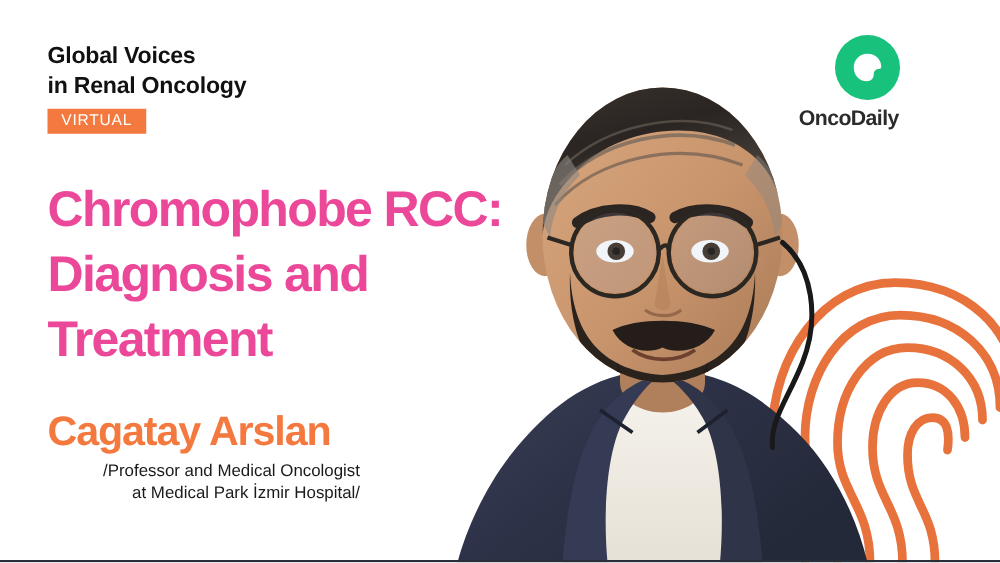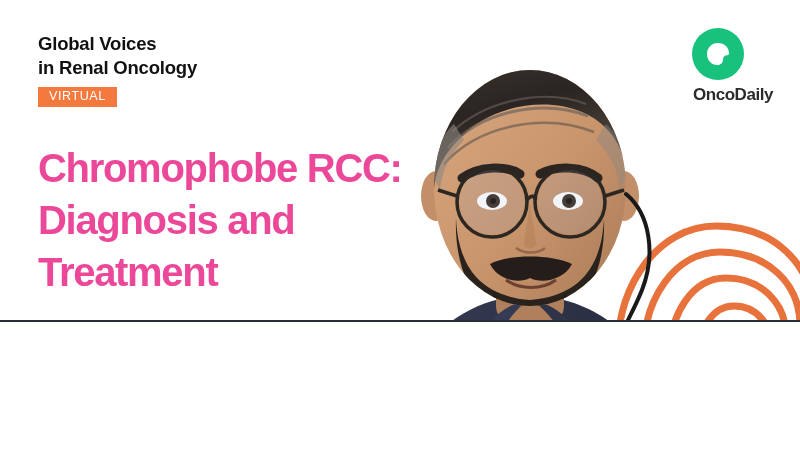--- a/index.html
+++ b/index.html
@@ -6,21 +6,21 @@
     margin: 0;
     padding: 0;
     background: #ffffff;
   }
   body {
     font-family: "Liberation Sans", sans-serif;
   }
   .canvas {
     position: relative;
     width: 800px;
-    height: 322px;
+    height: 450px;
     background: #ffffff;
     overflow: hidden;
   }
 
   
   .squiggle {
     position: absolute;
     left: 600px;
     top: 150px;
     width: 220px;
@@ -104,25 +104,25 @@
     font-size: 13.5px;
     line-height: 17px;
     color: #1a1a1a;
     white-space: pre-line;
     text-align: right;
   }
 
   
   .logo-block {
     position: absolute;
-    left: 663px;
+    left: 639px;
     top: 28px;
     width: 110px;
     z-index: 5;
-    text-align: right;
+    text-align: left;
   }
   .logo-mark {
     display: block;
     margin: 0 auto;
   }
   .logo-word {
     display: block;
     margin-top: 5px;
     font-size: 17px;
     font-weight: bold;
@@ -249,20 +249,25 @@
   <div class="series-block">
     <h2 class="series-title">Global Voices
 in Renal Oncology</h2>
     <span class="virtual-badge">VIRTUAL</span>
   </div>
 
   <h1 class="main-title">Chromophobe RCC:
 Diagnosis and
 Treatment</h1>
 
+  <div class="speaker-block">
+    <p class="speaker-name">Cagatay Arslan</p>
+    <p class="speaker-role">/Professor and Medical Oncologist
+at Medical Park İzmir Hospital/</p>
+  </div>
 
   <div class="logo-block">
     <svg class="logo-mark" width="52" height="52" viewBox="0 0 52 52" aria-hidden="true">
       <defs>
         <mask id="ringmask">
           <rect x="0" y="0" width="52" height="52" fill="#fff"></rect>
           <path d="M26 15 C 32.5 15, 37 19.6, 37 25.4 C 37 26.6, 36.2 27.2, 35 27.2 C 32.6 27.2, 31 28.9, 31 31.2 C 31 34.6, 29 37, 25.4 37 C 19.4 37, 15 32.2, 15 26 C 15 19.8, 19.8 15, 26 15 Z" fill="#000"></path>
         </mask>
       </defs>
       <circle cx="26" cy="26" r="26" fill="#18C17C" mask="url(#ringmask)"></circle>

